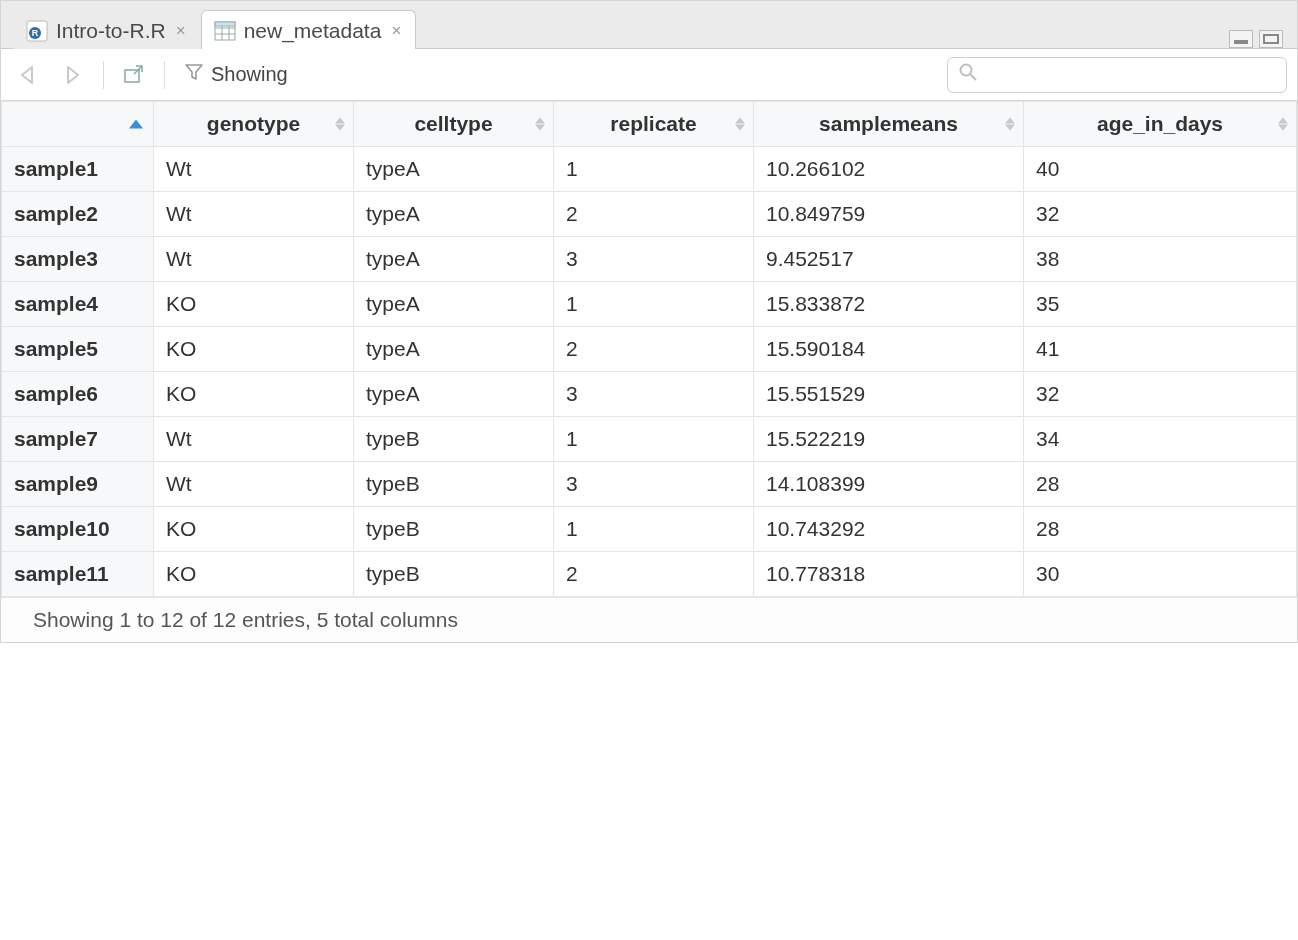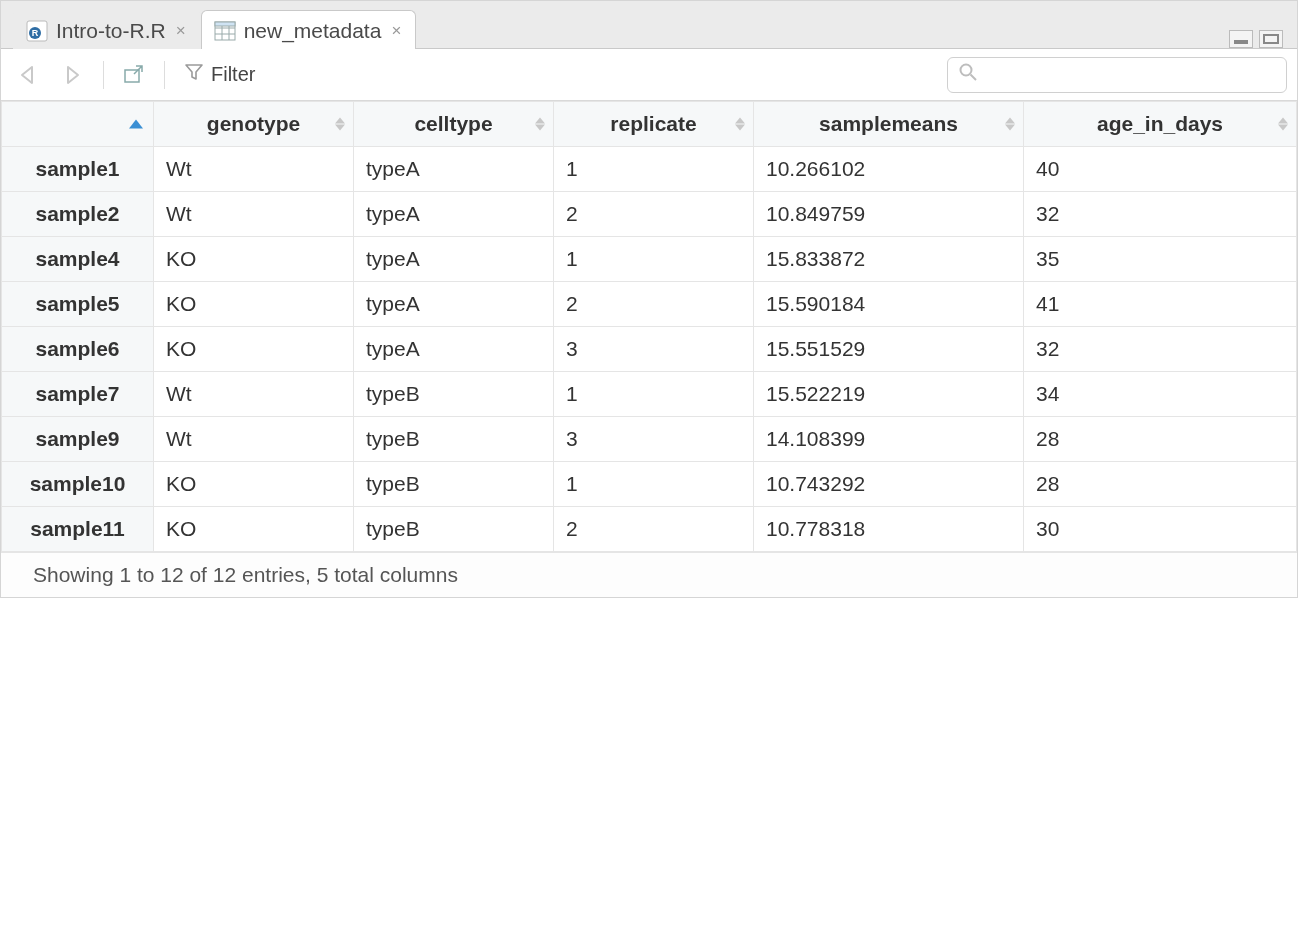--- a/index.html
+++ b/index.html
@@ -140,21 +140,21 @@
   }
   .sort-ind .up { border-bottom:6px solid #c8c8c8; }
   .sort-ind .down { border-top:6px solid #c8c8c8; }
   .sort-asc {
     position:absolute; right:10px; top:50%; transform:translateY(-50%);
     width:0;height:0;border-left:7px solid transparent;border-right:7px solid transparent;border-bottom:9px solid #3b8fd4;
   }
   table.data tbody th {
     background: #f6f8f9;
     font-weight: 700;
-    text-align: center;
+    text-align: left;
     padding-right: 12px;
   }
   .status {
     padding: 10px 32px;
     color: #555;
     font-size: 21px;
     background: #fdfdfd;
     border-top: 1px solid #e5e5e5;
   }
   col.c-rownames{width:152px;}
@@ -220,21 +220,21 @@
         <path d="M12 10 L20 2 M14 2 H20 V8" fill="none" stroke="#8aa" stroke-width="1.5"></path>
       </svg>
     </span>
     <span class="tb-sep"></span>
     <span class="tb-btn">
       <span>
         <svg width="22" height="22" viewBox="0 0 22 22">
           <path d="M3 4 H19 L13 11 V18 L9 16 V11 Z" fill="none" stroke="#9a9a9a" stroke-width="1.6" stroke-linejoin="round"></path>
         </svg>
       </span>
-      <span style="color:#444;">Filter</span>
+      <span style="color:#444;">Showing</span>
     </span>
     <div class="search-wrap">
       <span>
         <svg width="20" height="20" viewBox="0 0 20 20">
             <circle cx="8" cy="8" r="5.5" fill="none" stroke="#bdbdbd" stroke-width="2"></circle>
             <line x1="12.5" y1="12.5" x2="18" y2="18" stroke="#bdbdbd" stroke-width="2"></line>
           </svg>
       </span>
       <input type="text" placeholder="" style="">
     </div>
@@ -303,20 +303,28 @@
         </tr>
         <tr>
           <th>sample2</th>
           <td>Wt</td>
           <td>typeA</td>
           <td>2</td>
           <td>10.849759</td>
           <td>32</td>
         </tr>
         <tr>
+          <th>sample3</th>
+          <td>Wt</td>
+          <td>typeA</td>
+          <td>3</td>
+          <td>9.452517</td>
+          <td>38</td>
+        </tr>
+        <tr>
           <th>sample4</th>
           <td>KO</td>
           <td>typeA</td>
           <td>1</td>
           <td>15.833872</td>
           <td>35</td>
         </tr>
         <tr>
           <th>sample5</th>
           <td>KO</td>

